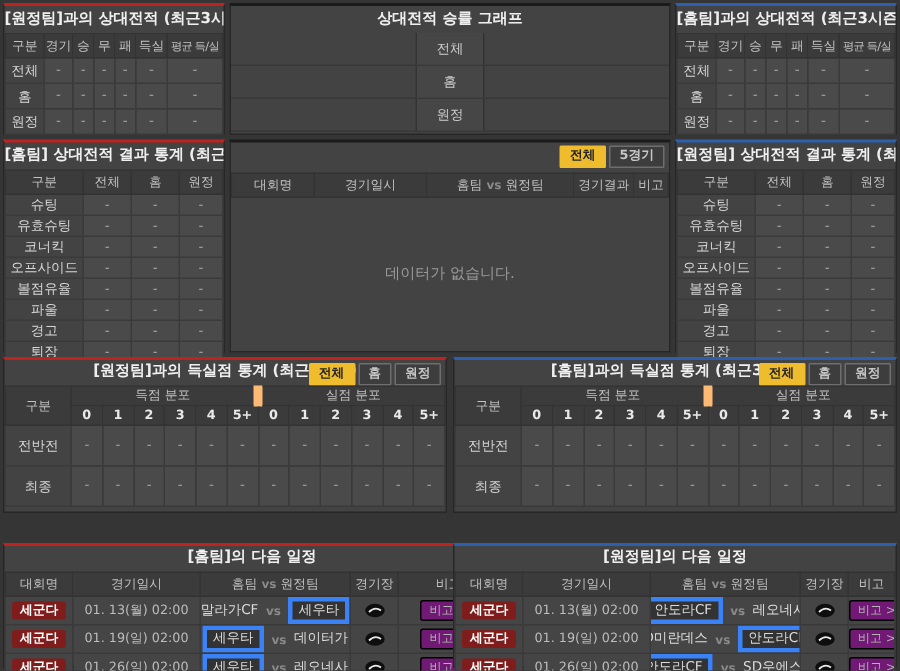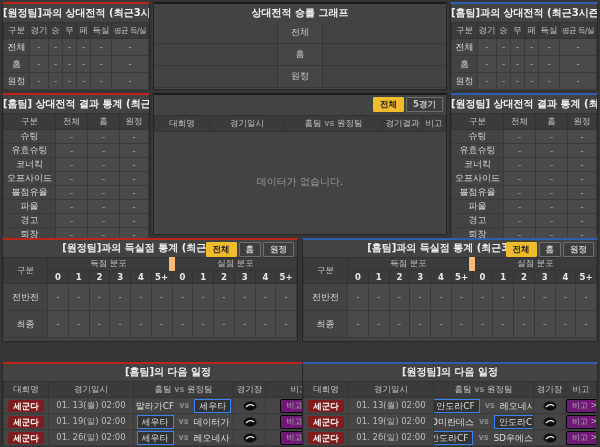--- a/index.html
+++ b/index.html
@@ -33,21 +33,21 @@
   .goals tbody td:nth-child(8){border-left:1px solid #2d2d2d}
   
   .sched td{background:#454545;height:16px}
   .badge{display:inline-block;background:#7f1d1d;color:#fff;font-size:8.5px;font-weight:bold;padding:1px 5px;border-radius:2px;line-height:10px}
   .dt{color:#bdbdbd;font-size:8.5px}
   .match{display:flex;align-items:center;justify-content:center;gap:5px;padding:0 2px}
   .side{flex:1}
   .side.h{text-align:right}
   .side.a{text-align:left}
   .team{color:#dcdcdc;font-size:9px;display:inline-block;line-height:12px}
-  .team.hl{background:#333;border:1px solid #3b82f6;padding:0 4px}
+  .team.hl{background:#333;border:3px solid #3b82f6;padding:0 4px}
   .notebtn{display:inline-block;border:1px solid #000000;border-radius:2px;background:#701a75;color:#b3b3b3;font-size:8px;line-height:10px;padding:1px 5px;cursor:pointer}
   .sico{vertical-align:middle}
 </style>
 </head>
 <body>
 
 <section class="panel red" style="left:2px;top:2px;width:148px;height:88px">
   <div class="ptitle">[원정팀]과의 상대전적 (최근3시즌)</div>
   <table class="rec">
     <colgroup>

